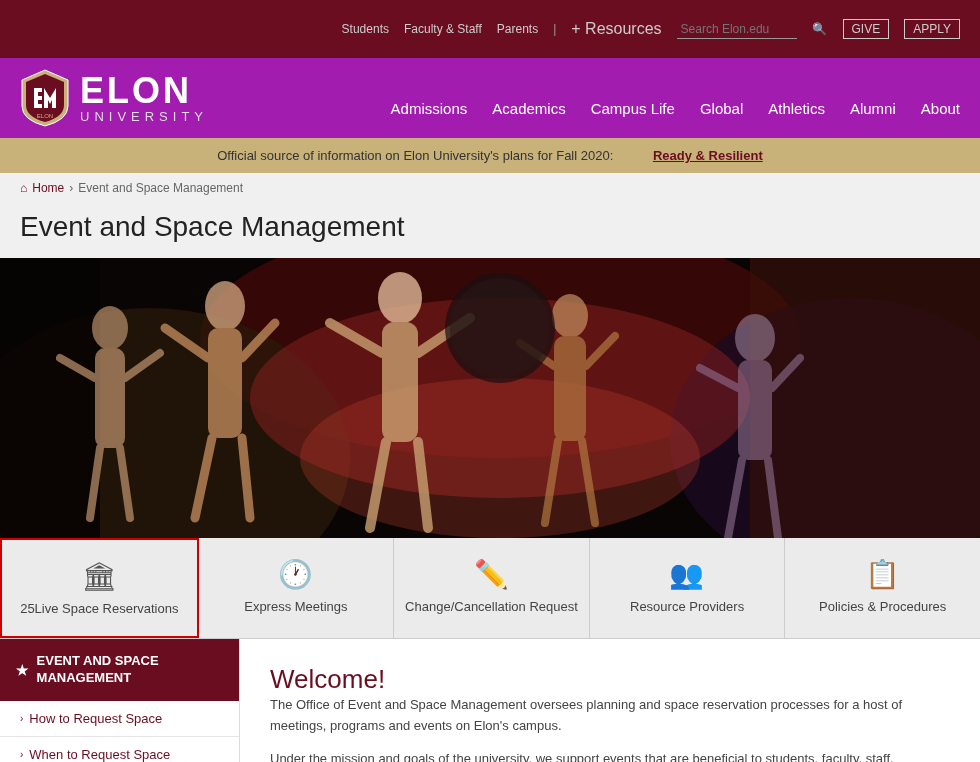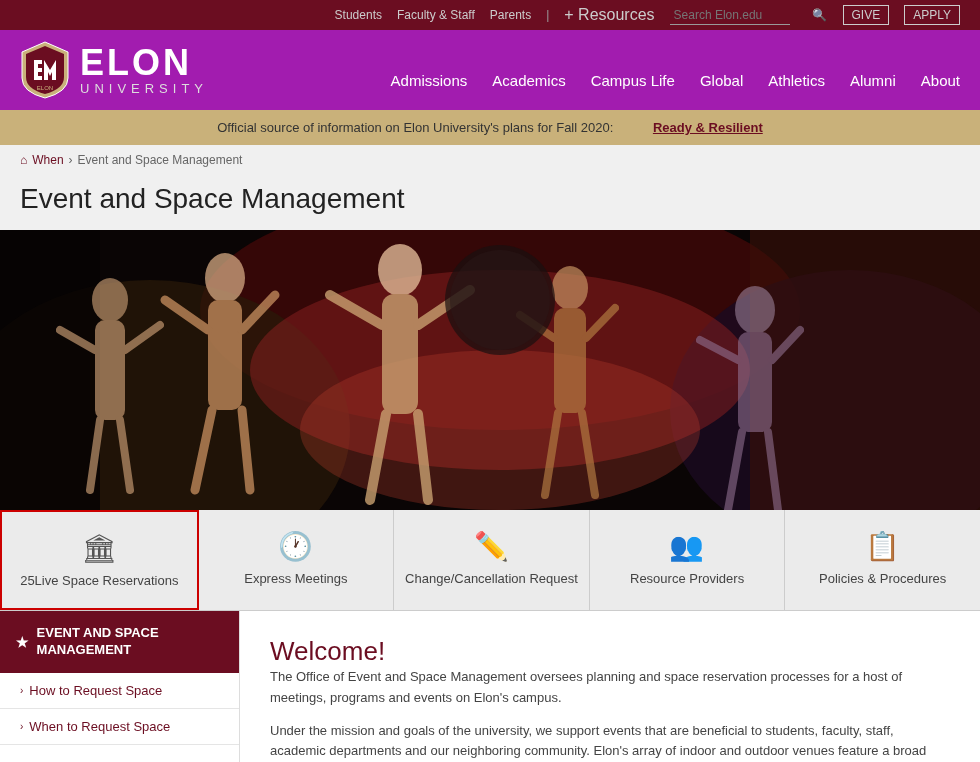--- a/index.html
+++ b/index.html
@@ -1,39 +1,39 @@
 <!DOCTYPE html>
 <html><head>
   <meta charset="utf-8">
   <style>
     * { margin: 0; padding: 0; box-sizing: border-box; }
     body { font-family: Arial, sans-serif; font-size: 14px; background: #f5f5f5; width: 980px; }
 
     
     .utility-bar {
       background: #6b0d21;
-      padding: 5px 20px;
+      padding: 19px 20px;
       display: flex;
       align-items: center;
       justify-content: flex-end;
       gap: 15px;
     }
     .utility-bar a {
       color: #ccc;
       text-decoration: none;
       font-size: 12px;
     }
     .utility-bar .divider {
       color: #999;
       font-size: 12px;
     }
     .utility-search {
       display: flex;
       align-items: center;
-      gap: 23px;
+      gap: 16px;
     }
     .utility-search input {
       background: transparent;
       border: none;
       border-bottom: 1px solid #999;
       color: #ccc;
       font-size: 12px;
       padding: 2px 4px;
       width: 120px;
       outline: none;
@@ -281,21 +281,21 @@
   </nav>
 </div>
 
 <div class="announcement-bar">
   <span>Official source of information on Elon University's plans for Fall 2020: </span>
   <a href="#">Ready &amp; Resilient</a>
 </div>
 
 <div class="breadcrumb">
   <span class="home-icon">⌂</span>
-  <a href="#">When</a>
+  <a href="#">Home</a>
   <span>›</span>
   <span>Event and Space Management</span>
 </div>
 
 <div class="page-title-area">
   <h1>Event and Space Management</h1>
 </div>
 
 <div class="hero-image">
   <svg width="100%" height="280" xmlns="http://www.w3.org/2000/svg">

